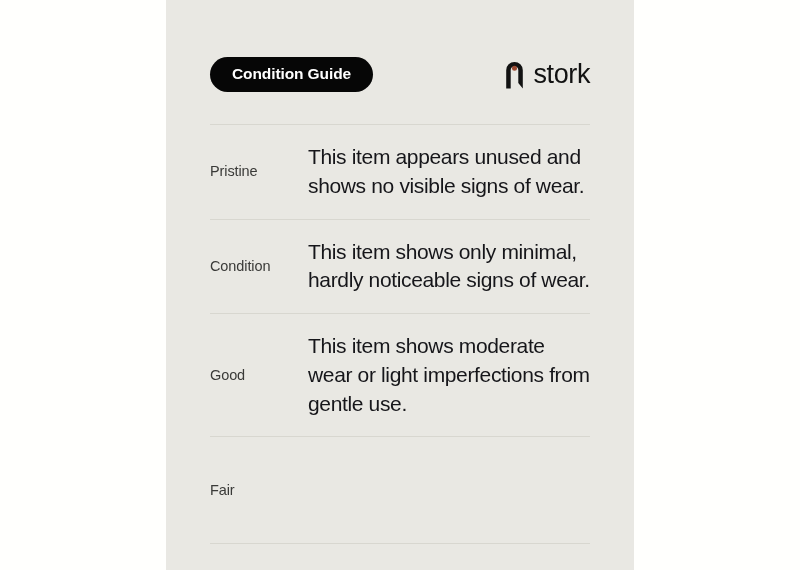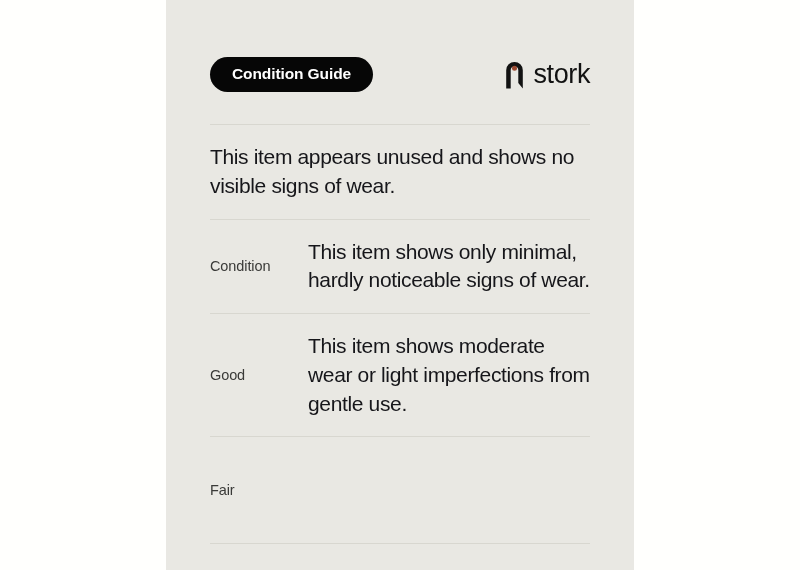--- a/index.html
+++ b/index.html
@@ -146,20 +146,21 @@
         <span class="brand-name">stork</span>
       </div>
 
     </div>
 
     <div class="guide-table">
 
       <div class="divider"></div>
 
       <div class="row row-pristine">
+        <div class="row-label">Pristine</div>
         <div class="row-desc">This item appears unused and shows no visible signs of wear.</div>
       </div>
 
       <div class="divider"></div>
 
       <div class="row row-excellent">
         <div class="row-label">Condition</div>
         <div class="row-desc">This item shows only minimal, hardly noticeable signs of wear.</div>
       </div>
 

